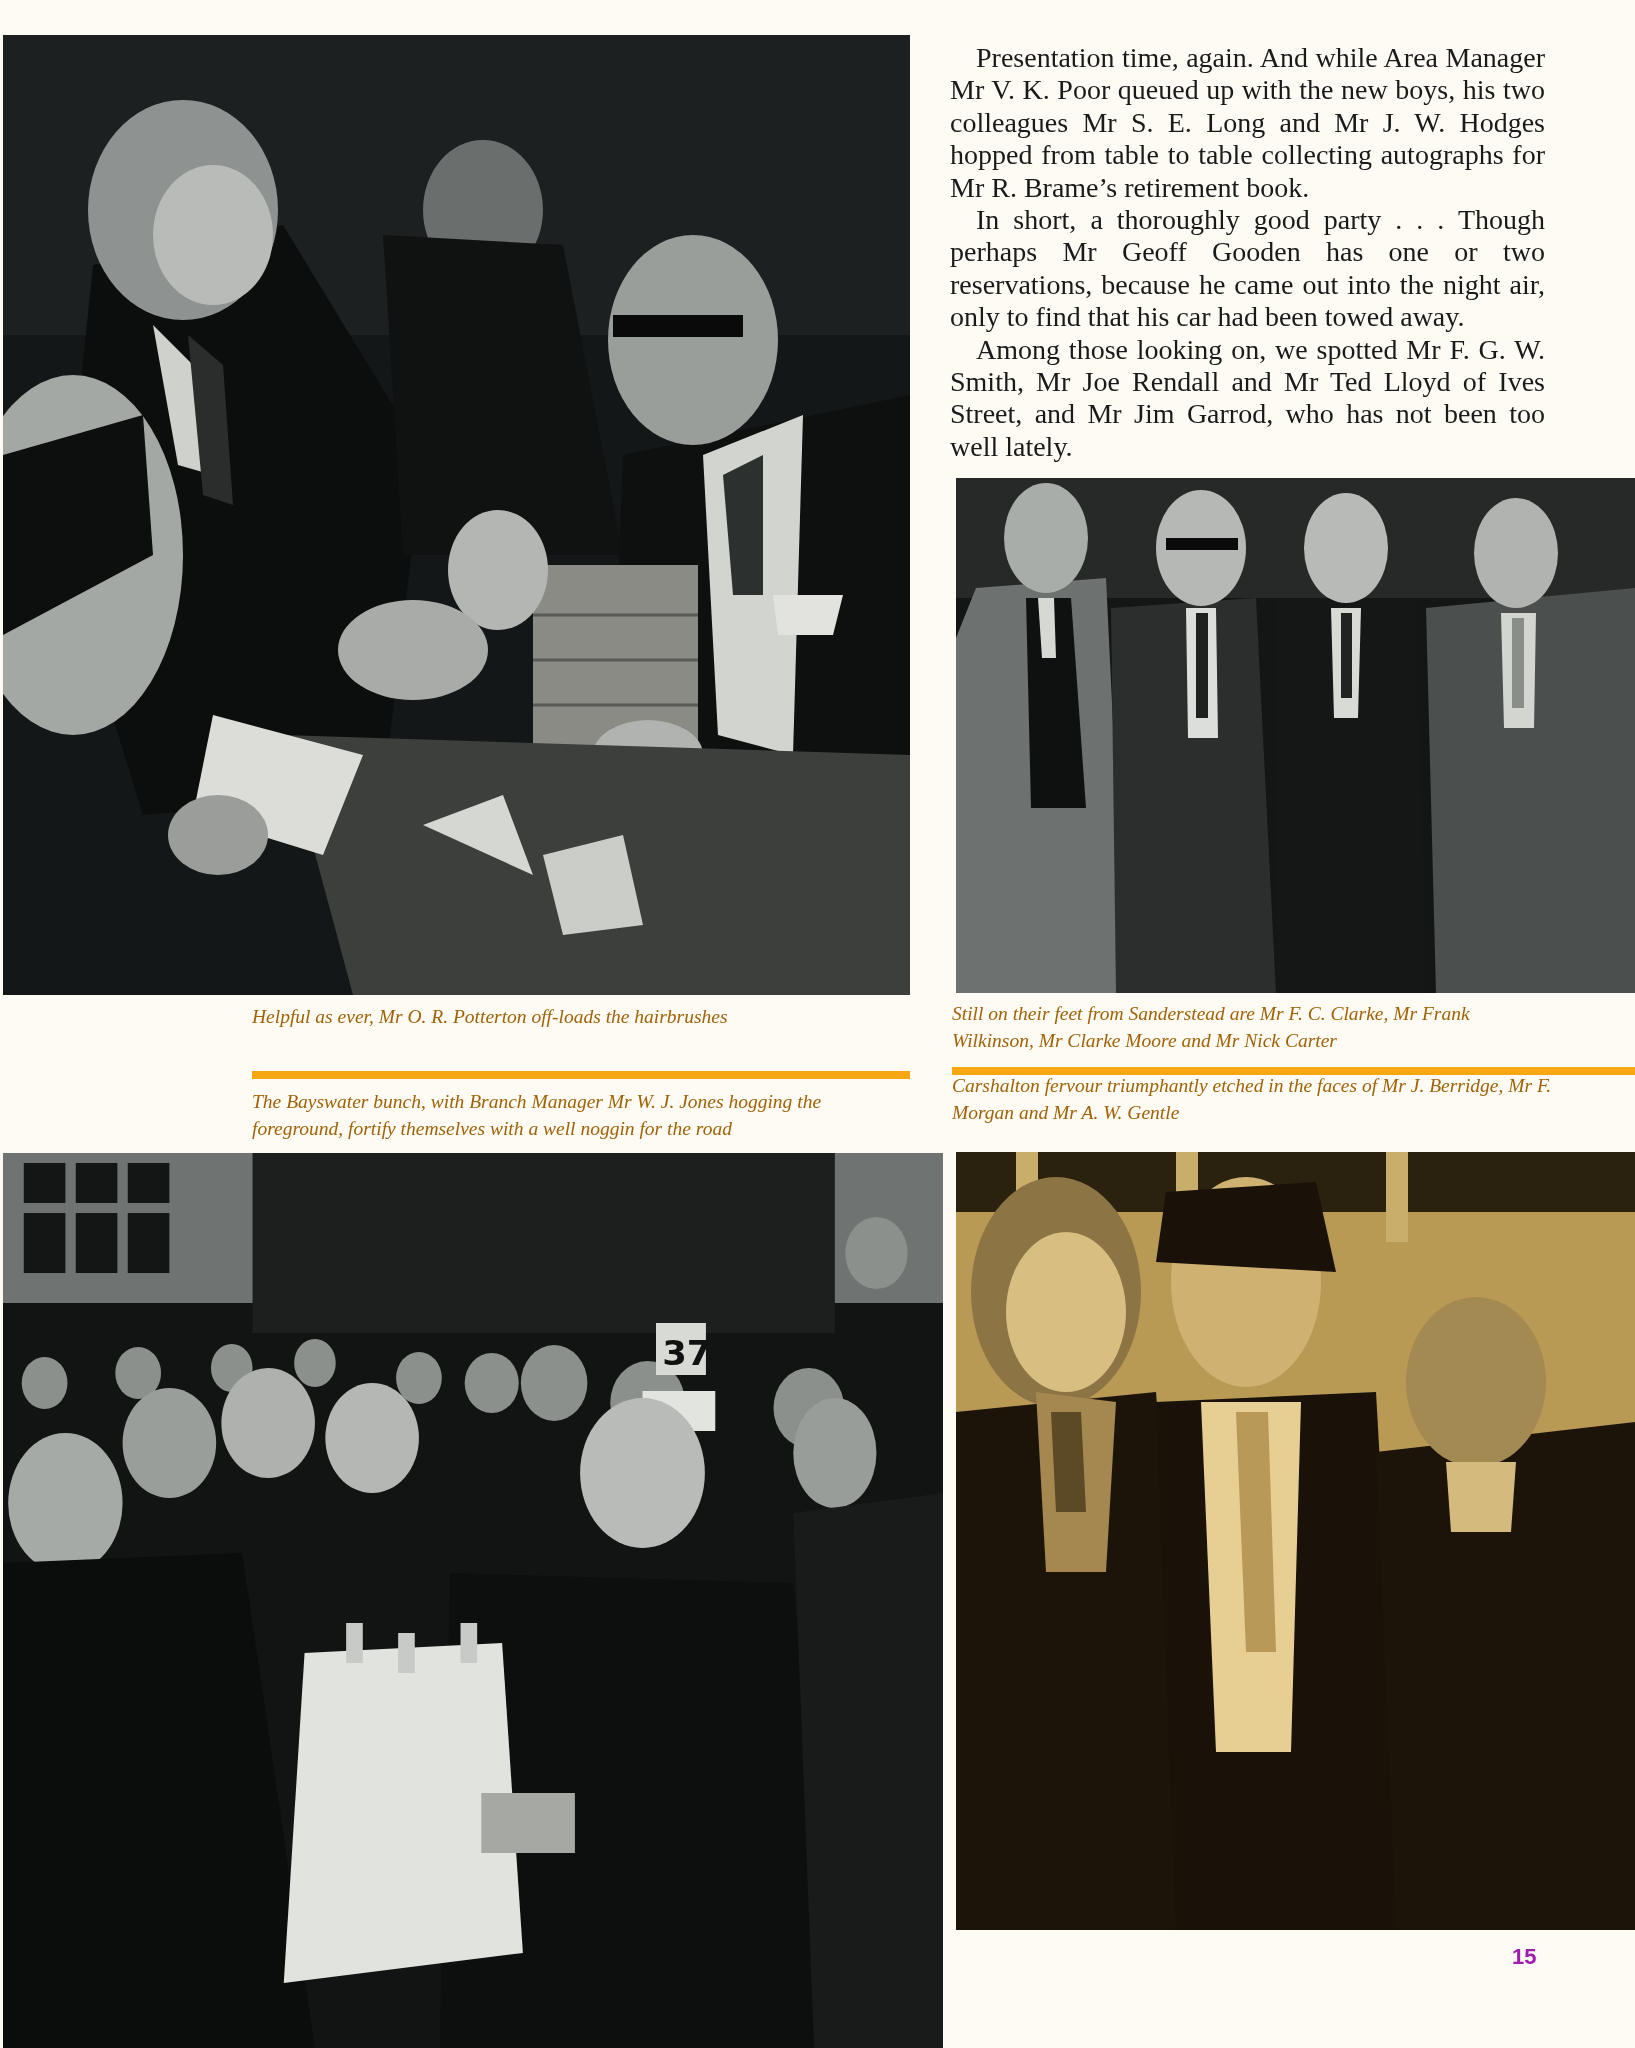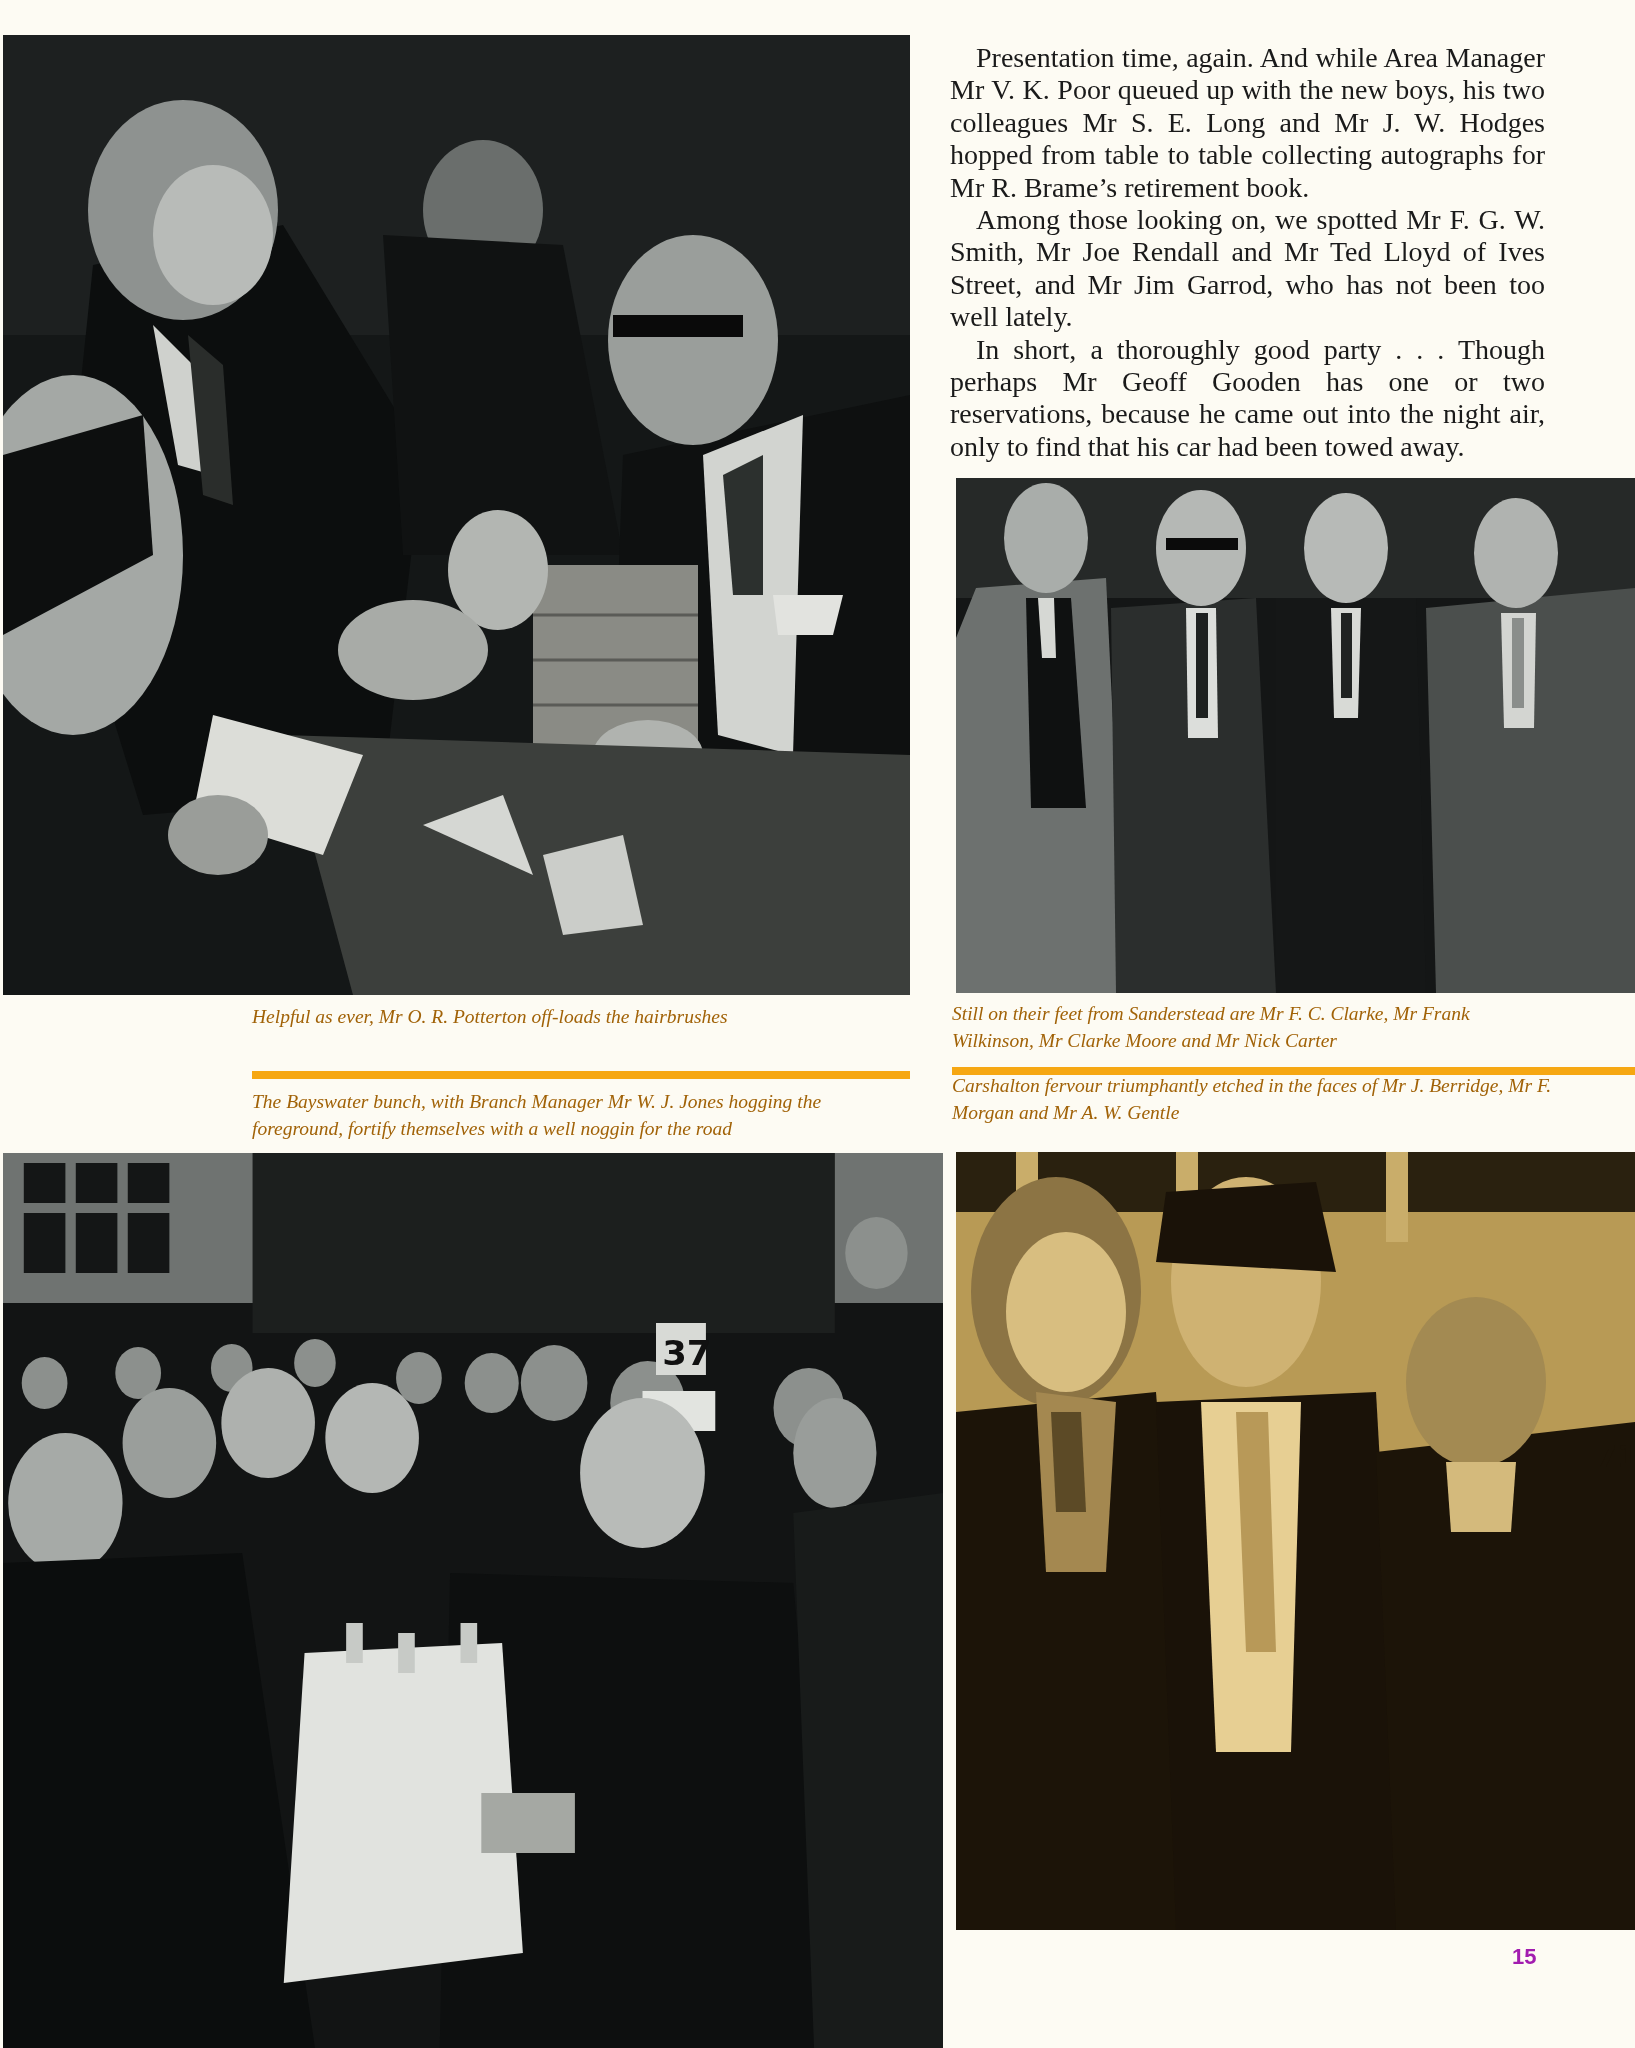--- a/index.html
+++ b/index.html
@@ -69,22 +69,22 @@
     <ellipse cx="70" cy="520" rx="110" ry="180" fill="#a4a8a5"></ellipse>
     <path d="M0 420 L140 380 L150 520 L0 600 Z" fill="#0d0f0f"></path>
 
     <path d="M210 680 L360 720 L320 820 L190 780 Z" fill="#dcddd8"></path>
     <ellipse cx="215" cy="800" rx="50" ry="40" fill="#9a9d99"></ellipse>
   </svg>
 </div>
 
 <div class="body-text">
   <p>Presentation time, again. And while Area Manager Mr V. K. Poor queued up with the new boys, his two colleagues Mr S. E. Long and Mr J. W. Hodges hopped from table to table collecting autographs for Mr R. Brame’s retirement book.</p>
+  <p>In short, a thoroughly good party . . . Though perhaps Mr Geoff Gooden has one or two reservations, because he came out into the night air, only to find that his car had been towed away.</p>
   <p>Among those looking on, we spotted Mr F. G. W. Smith, Mr Joe Rendall and Mr Ted Lloyd of Ives Street, and Mr Jim Garrod, who has not been too well lately.</p>
-  <p>In short, a thoroughly good party . . . Though perhaps Mr Geoff Gooden has one or two reservations, because he came out into the night air, only to find that his car had been towed away.</p>
 </div>
 
 <div class="photo" style="left:956px; top:478px; width:679px; height:515px;">
   <svg viewBox="0 0 679 515" preserveAspectRatio="none">
     <rect width="679" height="515" fill="#141616"></rect>
     <rect x="0" y="0" width="679" height="120" fill="#262928"></rect>
 
     <g>
       <path d="M20 110 L150 100 L170 515 L0 515 L0 160 Z" fill="#6d716f"></path>
       <path d="M70 120 L115 120 L130 330 L75 330 Z" fill="#0f1111"></path>

